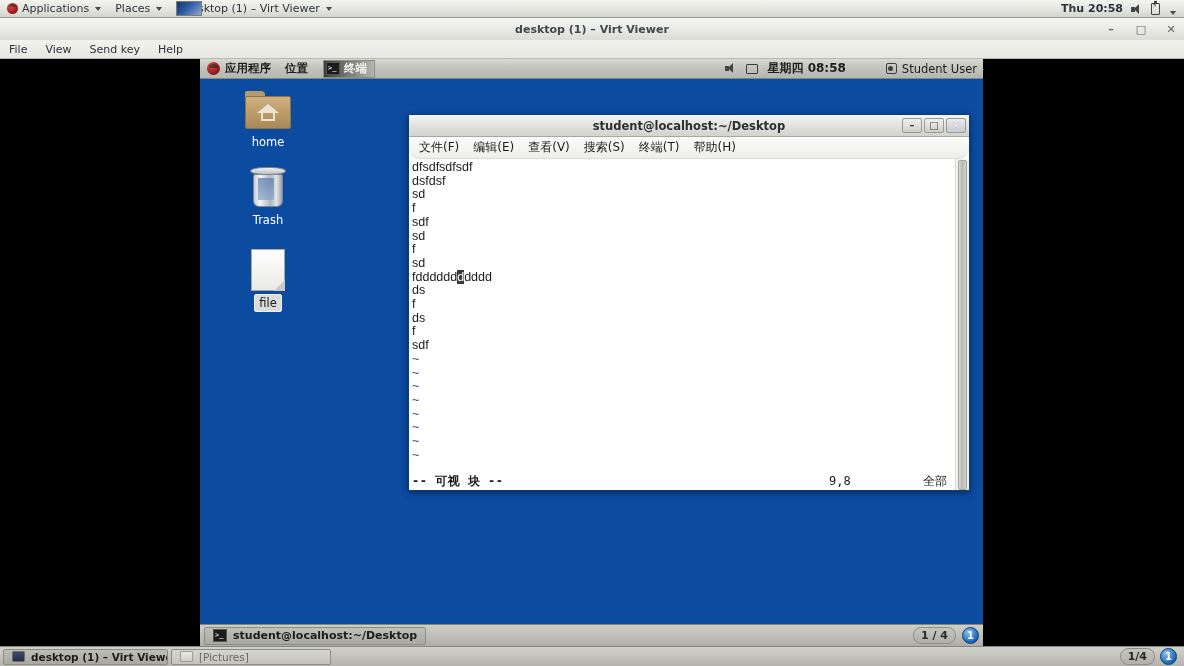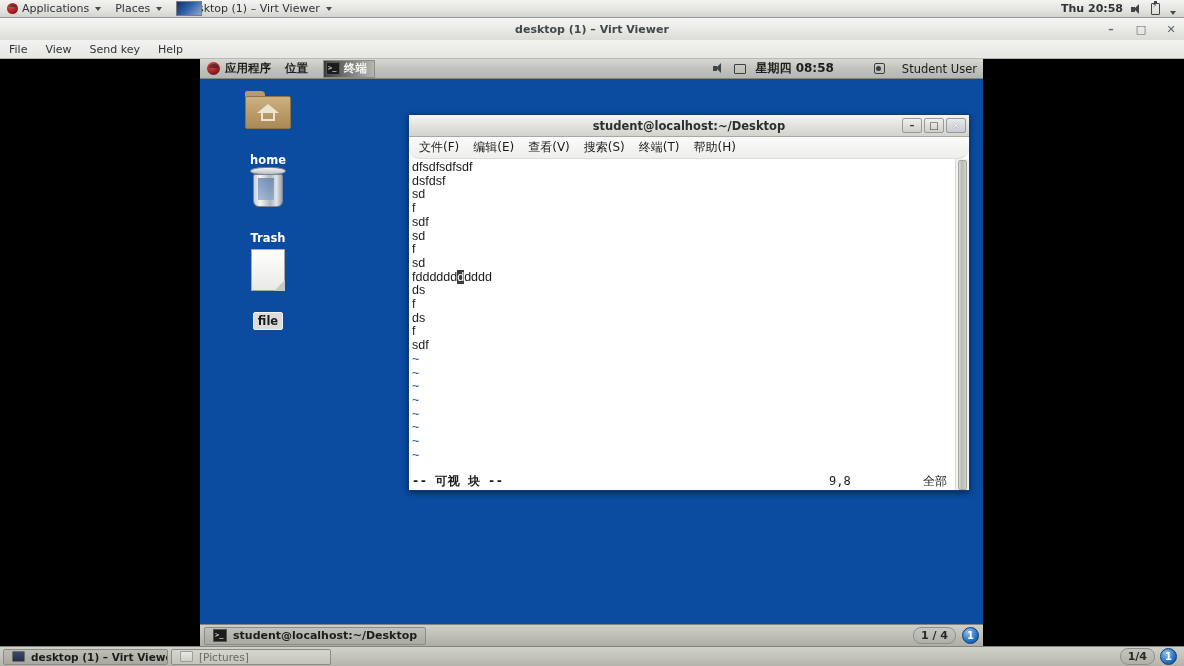--- a/index.html
+++ b/index.html
@@ -117,37 +117,37 @@
     border: 1px solid #8d8d87; color: #f2f2ef; font-size: 11.5px; font-weight: bold;
     min-width: 52px;
   }
   .term-mini {
     width: 14px; height: 13px; background: #1c1c1c; border: 1px solid #555;
     color: #dcdcdc; font-size: 7px; line-height: 11px; padding-left: 1px;
     font-family: "DejaVu Sans Mono", monospace;
   }
   .g-right { margin-left: auto; display: flex; align-items: center; gap: 9px; padding-right: 6px; }
   .g-clock { font-weight: bold; font-size: 12px; color: #1d1d1b; }
-  .g-user { display: flex; align-items: center; gap: 17px; font-size: 11.5px; padding-left: 31px; }
+  .g-user { display: flex; align-items: center; gap: 5px; font-size: 11.5px; padding-left: 31px; }
   .mon-ico { width: 12px; height: 10px; border: 1.5px solid #3a3f41; border-radius: 1px; display: inline-block; }
   .user-ico {
     width: 11px; height: 11px; border: 1.5px solid #3a3f41; border-radius: 2px;
     display: inline-block; position: relative;
   }
   .user-ico::after {
     content:""; position:absolute; left:1.5px; top:1.5px; width:5px; height:5px;
     background:#3a3f41; border-radius:50%;
   }
 
   
   .dicon {
     position: absolute; width: 72px; text-align: center;
     font-size: 11.5px; color: #ffffff;
   }
-  .dicon .lbl { display: inline-block; padding: 1px 4px; border-radius: 2px; margin-top: 21px; font-weight: bold; }
+  .dicon .lbl { display: inline-block; padding: 1px 4px; border-radius: 2px; margin-top: 3px; }
   .dicon.selected .lbl { background: #dcdcdc; color: #1a1a1a; border: 1px solid #f0f0f0; }
   .ico-home {
     width: 46px; height: 40px; margin: 0 auto; position: relative;
   }
   .ico-home .tab {
     position: absolute; left: 0; top: 0; width: 20px; height: 7px;
     background: #b79b6b; border-radius: 2px 4px 0 0;
   }
   .ico-home .body {
     position: absolute; left: 0; top: 5px; width: 46px; height: 33px;

